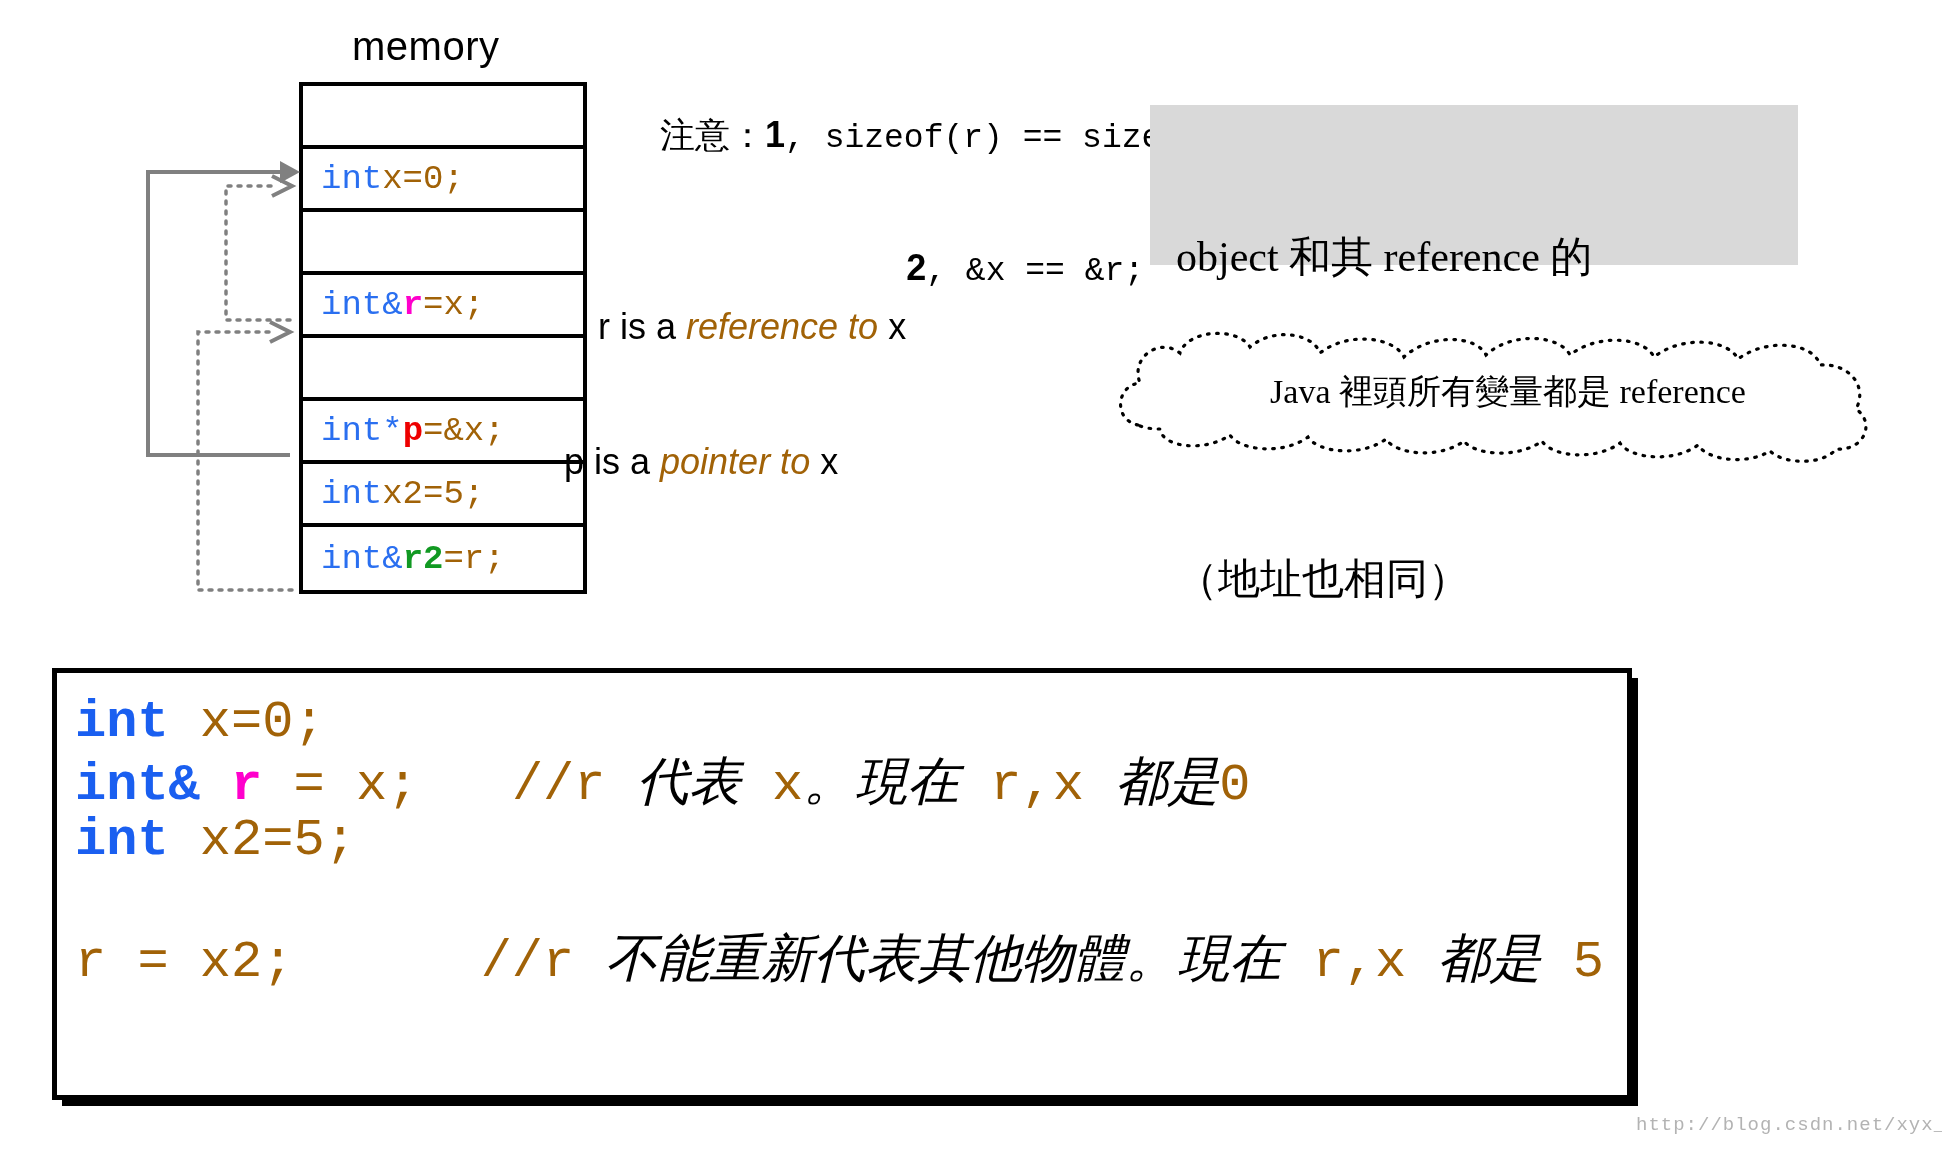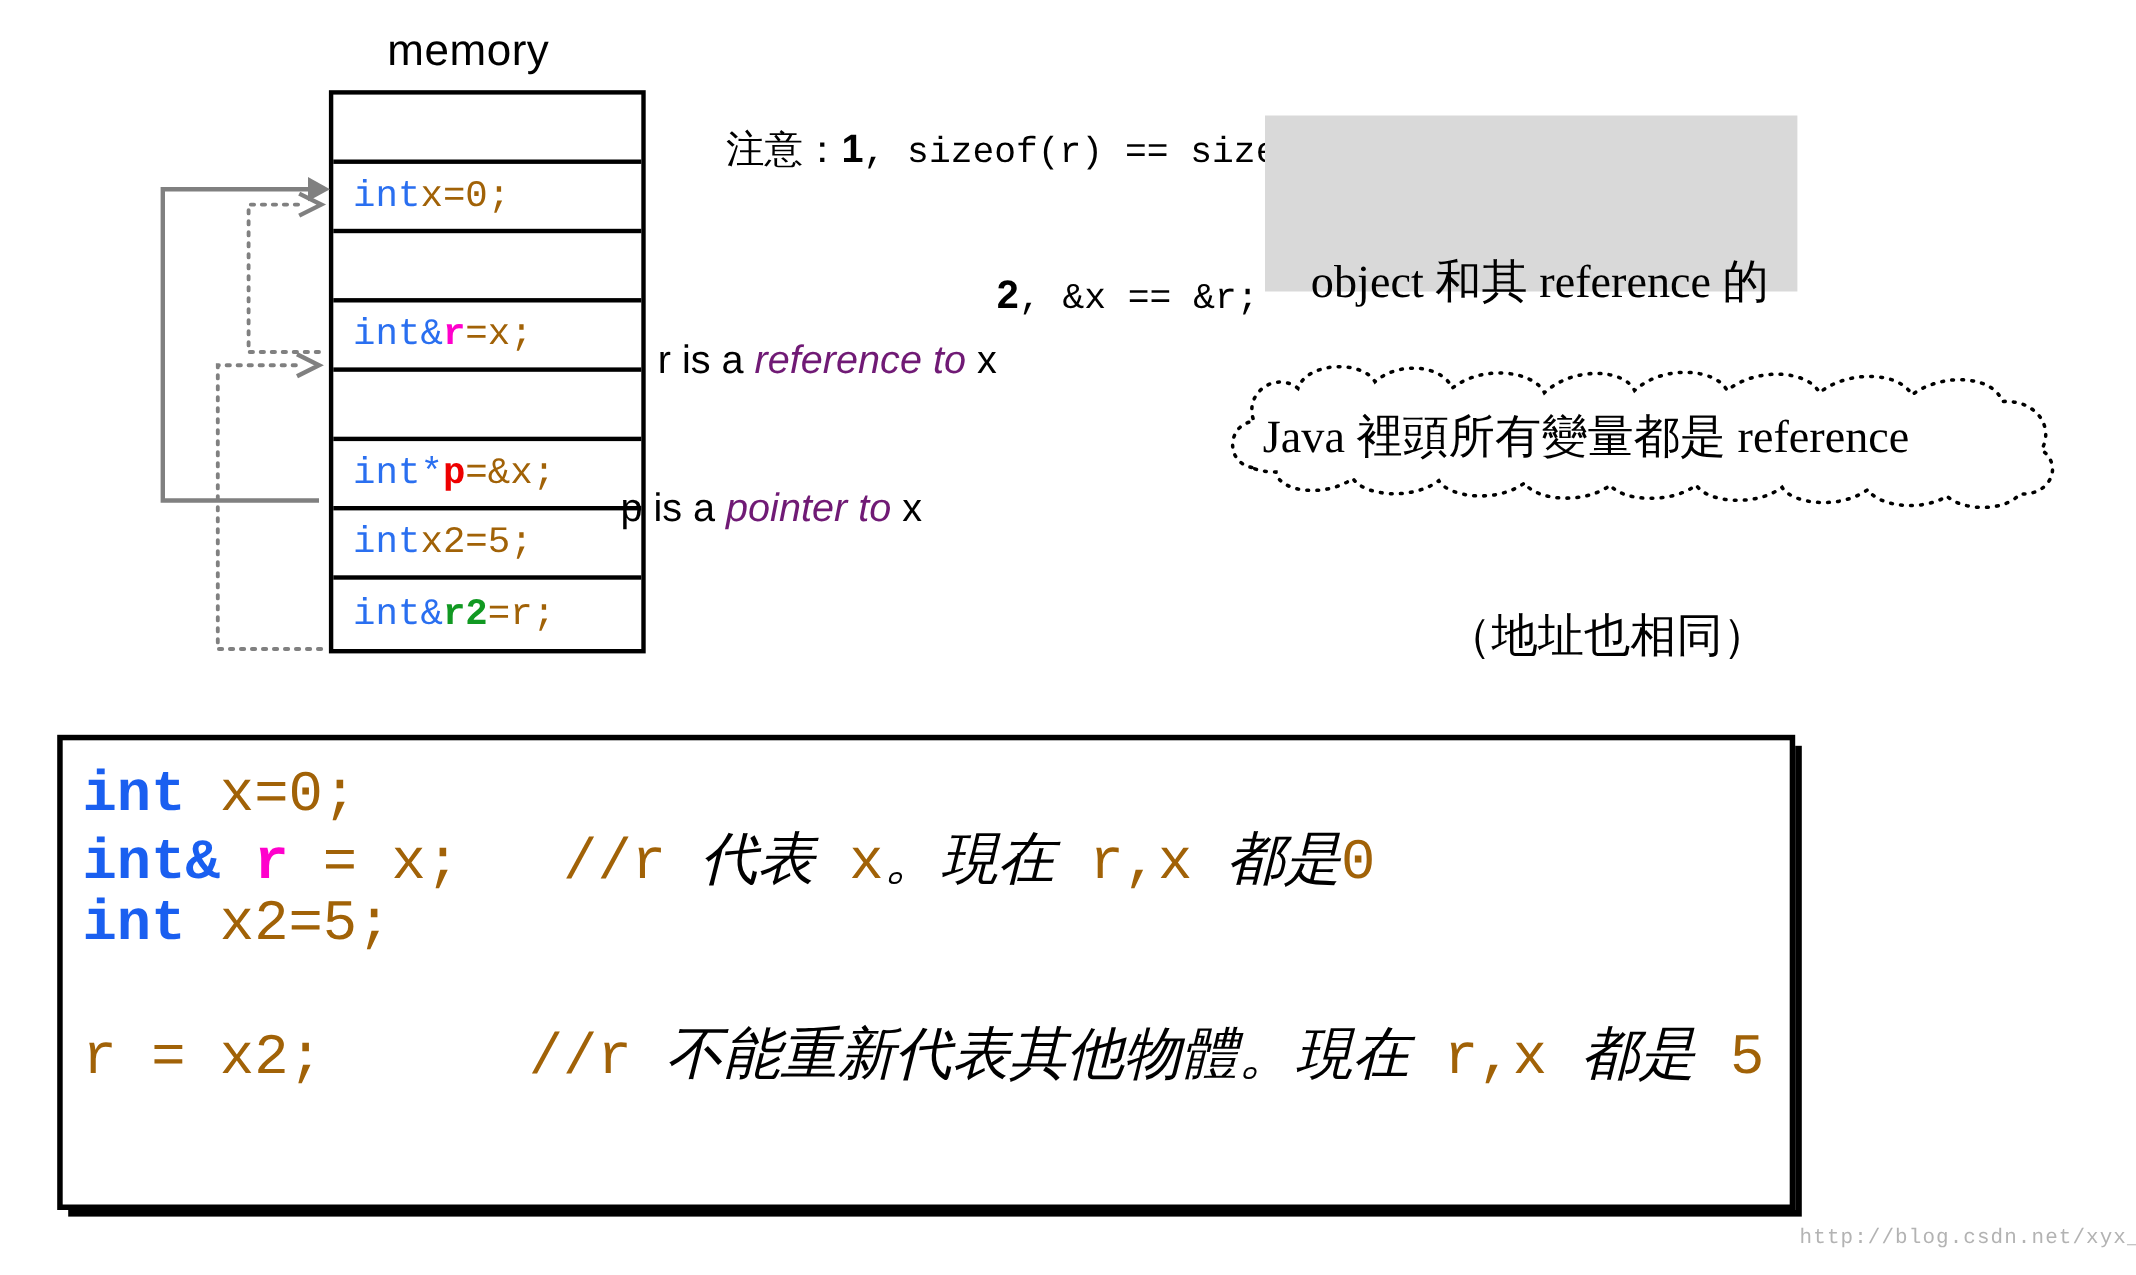--- a/index.html
+++ b/index.html
@@ -49,59 +49,59 @@
   .var-p  { color: #ee0000; font-weight: bold; }
   .var-r2 { color: #119922; font-weight: bold; }
   .plain { color: #a16207; }
 
   
   .annot {
     font-size: 36px;
     font-family: "Liberation Sans", sans-serif;
     white-space: pre;
   }
-  .annot i { color: #701a75; font-style: italic; }
+  .annot i { color: #a16207; font-style: italic; }
   #annot-r { left: 598px; top: 306px; }
   #annot-p { left: 564px; top: 441px; }
 
   
   #note {
     left: 660px; top: 26px;
     font-size: 35px;
     line-height: 1.24;
     white-space: pre;
   }
   #note .mono { font-family: "Liberation Mono", monospace; font-size: 33px; }
   #note .cjk  { font-family: "Liberation Serif", serif; }
   #note .num  { font-family: "Liberation Sans", sans-serif; font-weight: bold; font-size: 36px; }
   #note-line2 { margin-left: 130px; text-align: center; }
 
   
   #gray-box {
     left: 1150px; top: 105px;
-    width: 484px; height: 160px;
+    width: 648px; height: 160px;
     background: #d9d9d9;
     padding: 18px 26px 0 26px;
     box-sizing: border-box;
     font-family: "Liberation Serif", serif;
     font-size: 42px;
     line-height: 1.28;
     white-space: pre;
-    text-align: right;
   }
 
   
   #cloud-wrap { left: 1108px; top: 325px; width: 790px; height: 140px; }
   #cloud-wrap svg { position:absolute; left:0; top:0; }
   #cloud-text {
     position: absolute;
     left: 40px; top: 44px;
     width: 720px;
+    text-align: center;
     font-family: "Liberation Serif", serif;
-    font-size: 42px;
+    font-size: 34px;
     white-space: pre;
   }
 
   
   #arrows { left: 0; top: 0; width: 1942px; height: 1159px; pointer-events: none; }
 
   
   #code-box {
     left: 52px; top: 668px;
     width: 1580px; height: 432px;

